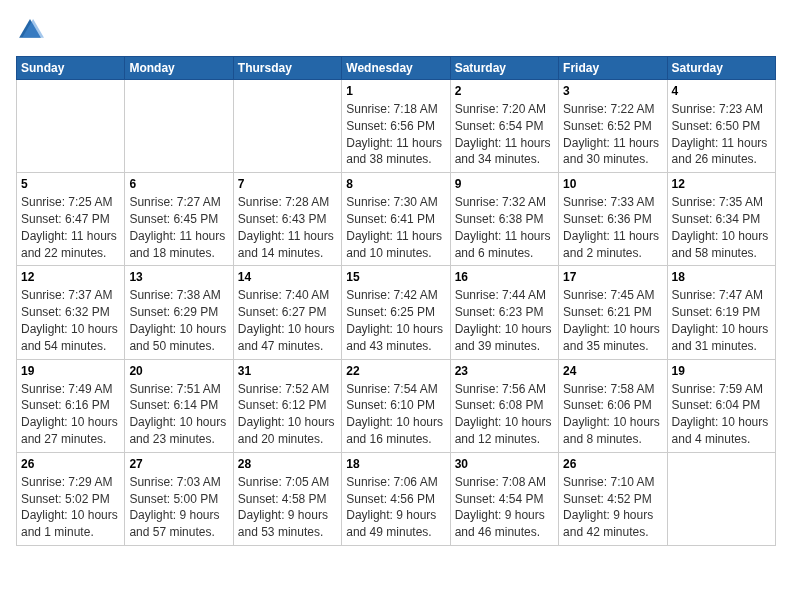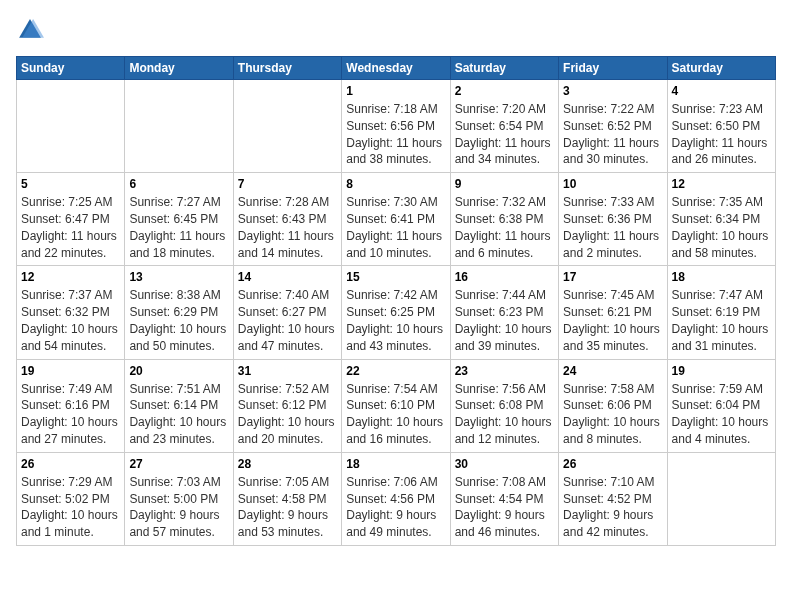--- a/index.html
+++ b/index.html
@@ -193,21 +193,21 @@
       </tr>
       <tr>
         <td>
           <span class="day-num">12</span>
           <div class="cell-content">Sunrise: 7:37 AM
 Sunset: 6:32 PM
 Daylight: 10 hours and 54 minutes.</div>
         </td>
         <td>
           <span class="day-num">13</span>
-          <div class="cell-content">Sunrise: 8:38 AM
+          <div class="cell-content">Sunrise: 7:38 AM
 Sunset: 6:29 PM
 Daylight: 10 hours and 50 minutes.</div>
         </td>
         <td>
           <span class="day-num">14</span>
           <div class="cell-content">Sunrise: 7:40 AM
 Sunset: 6:27 PM
 Daylight: 10 hours and 47 minutes.</div>
         </td>
         <td>

